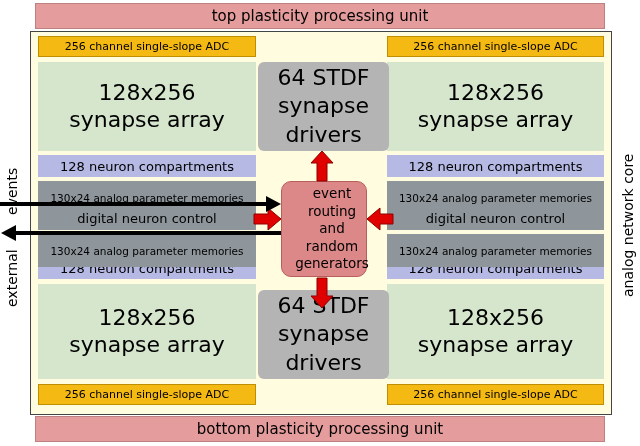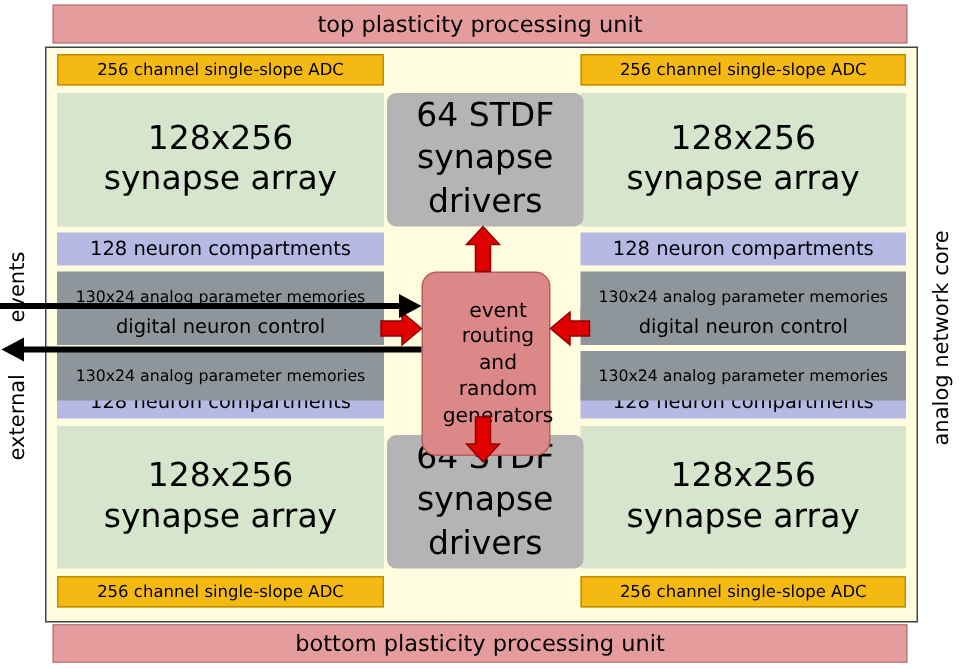--- a/index.html
+++ b/index.html
@@ -38,21 +38,21 @@
   .blue.r1 { top:155px; }
   .blue.r2 { top:257px; }
   .mem { height:33px; background:var(--gray-bar,#8e969c); font-size:10.5px; }
   .mem.r1 { top:181px; }
   .mem.r2 { top:234px; }
   .ctrl { top:206px; height:24px; background:var(--gray-bar,#8e969c); font-size:13px; }
   .stdf { left:258px; width:131px; background:var(--stdf-block,#b4b4b4); border-radius:6px; font-size:22px; line-height:1.3; }
   .stdf.r-top { top:62px; height:89px; }
   .stdf.r-bot { top:290px; height:89px; }
   .routing {
-    left:281px; top:181px; width:86px; height:123px;
+    left:281px; top:181px; width:86px; height:96px;
     background:var(--event-routing-block,#dd8888); border:1px solid #b85e5e;
     border-radius:10px; font-size:13.5px; line-height:1.3;padding-left:16px;
   }
   .side-label {
     position:absolute; display:flex; align-items:center; justify-content:center;
     writing-mode:vertical-rl; transform:rotate(180deg); font-size:14px;
   }
   .side-label.left { left:3px; top:128px; width:18px; height:218px; word-spacing:30px; }
   .side-label.right { left:619px; top:118px; width:18px; height:215px; }
   .overlay {

